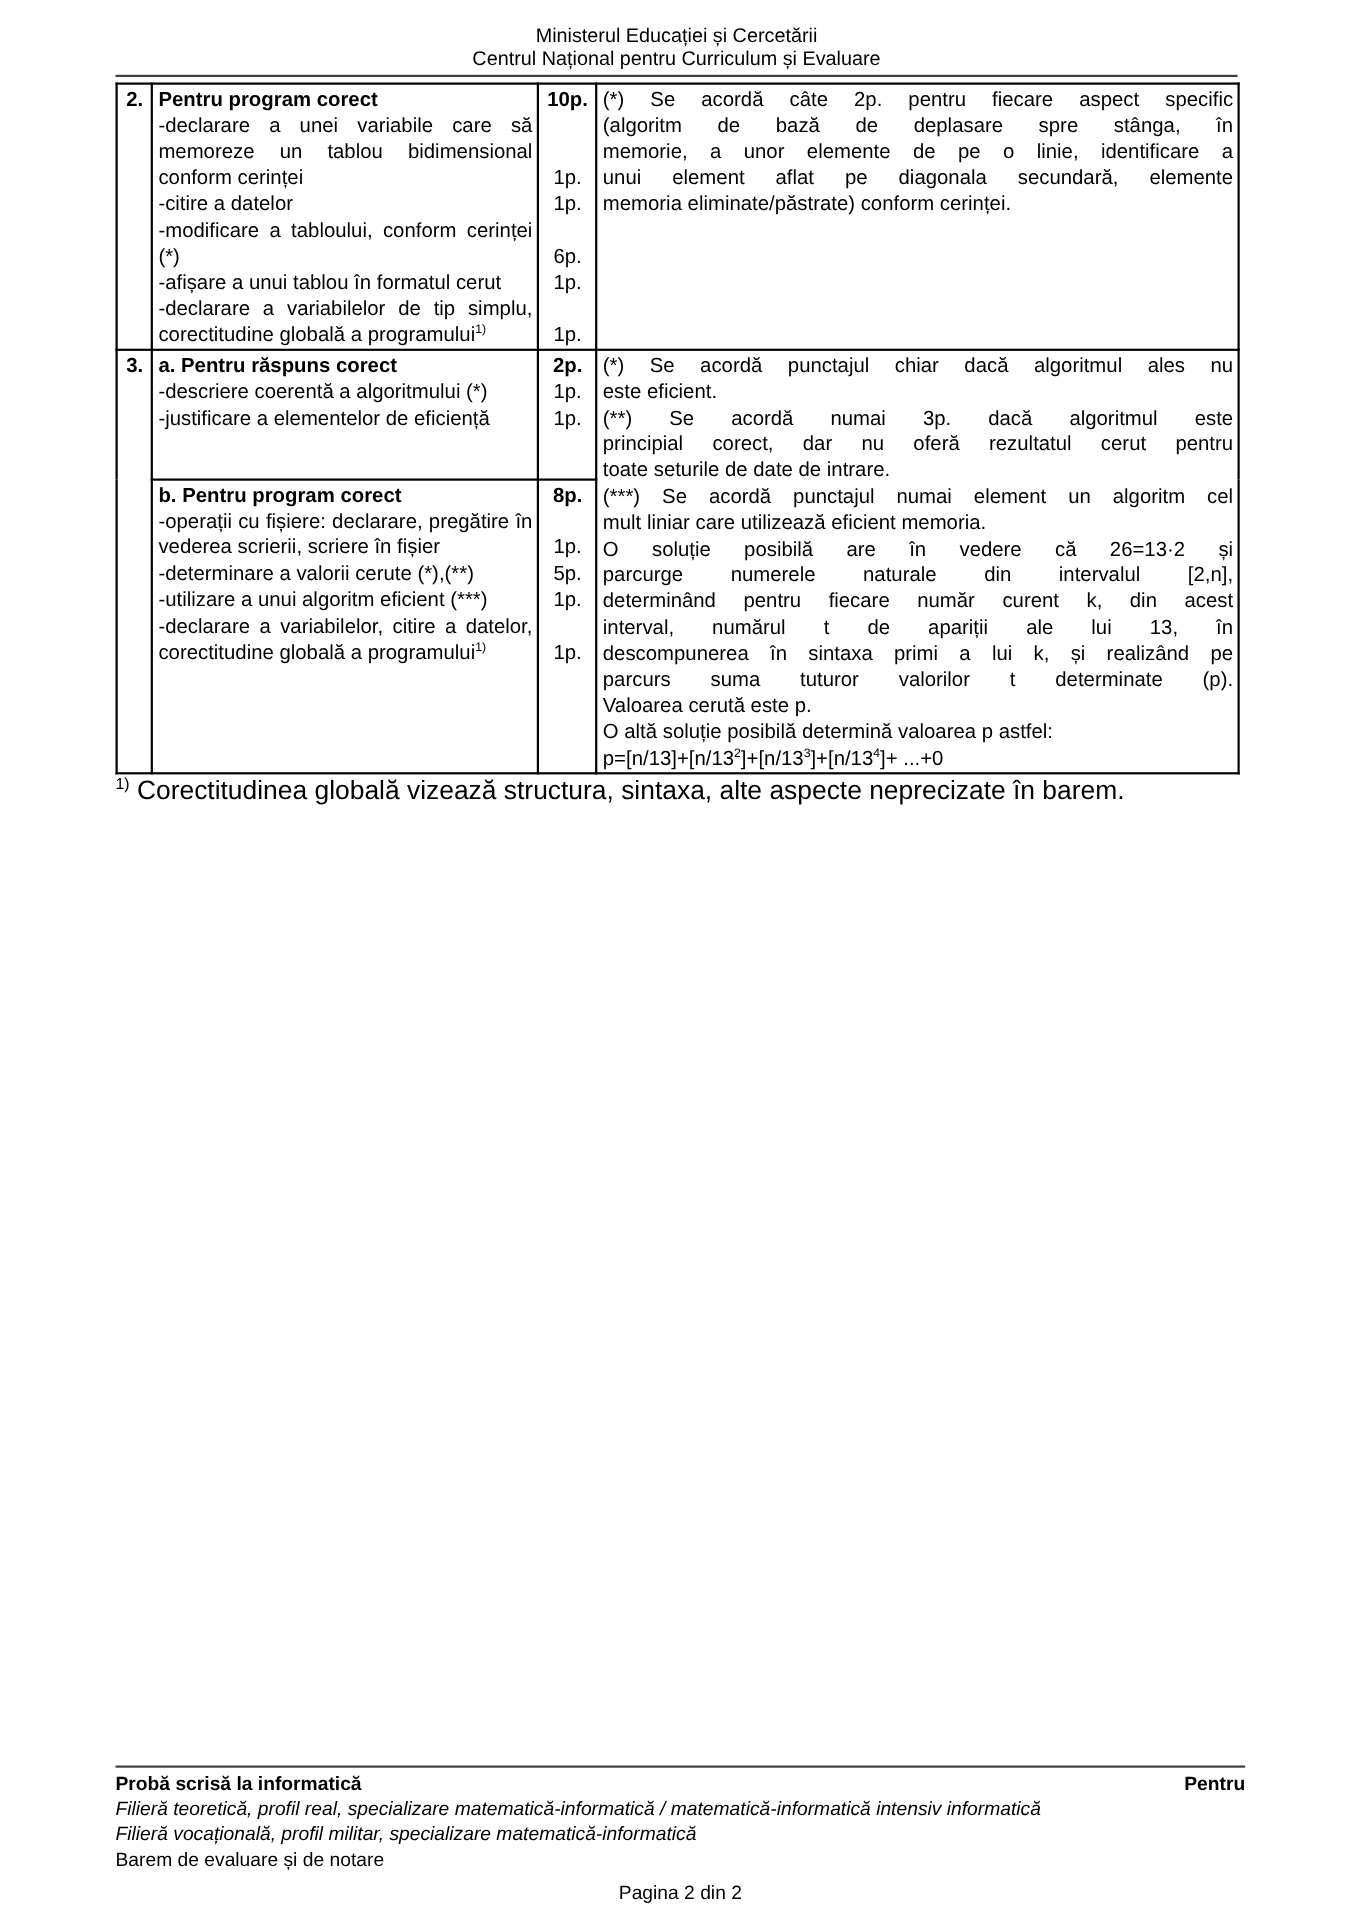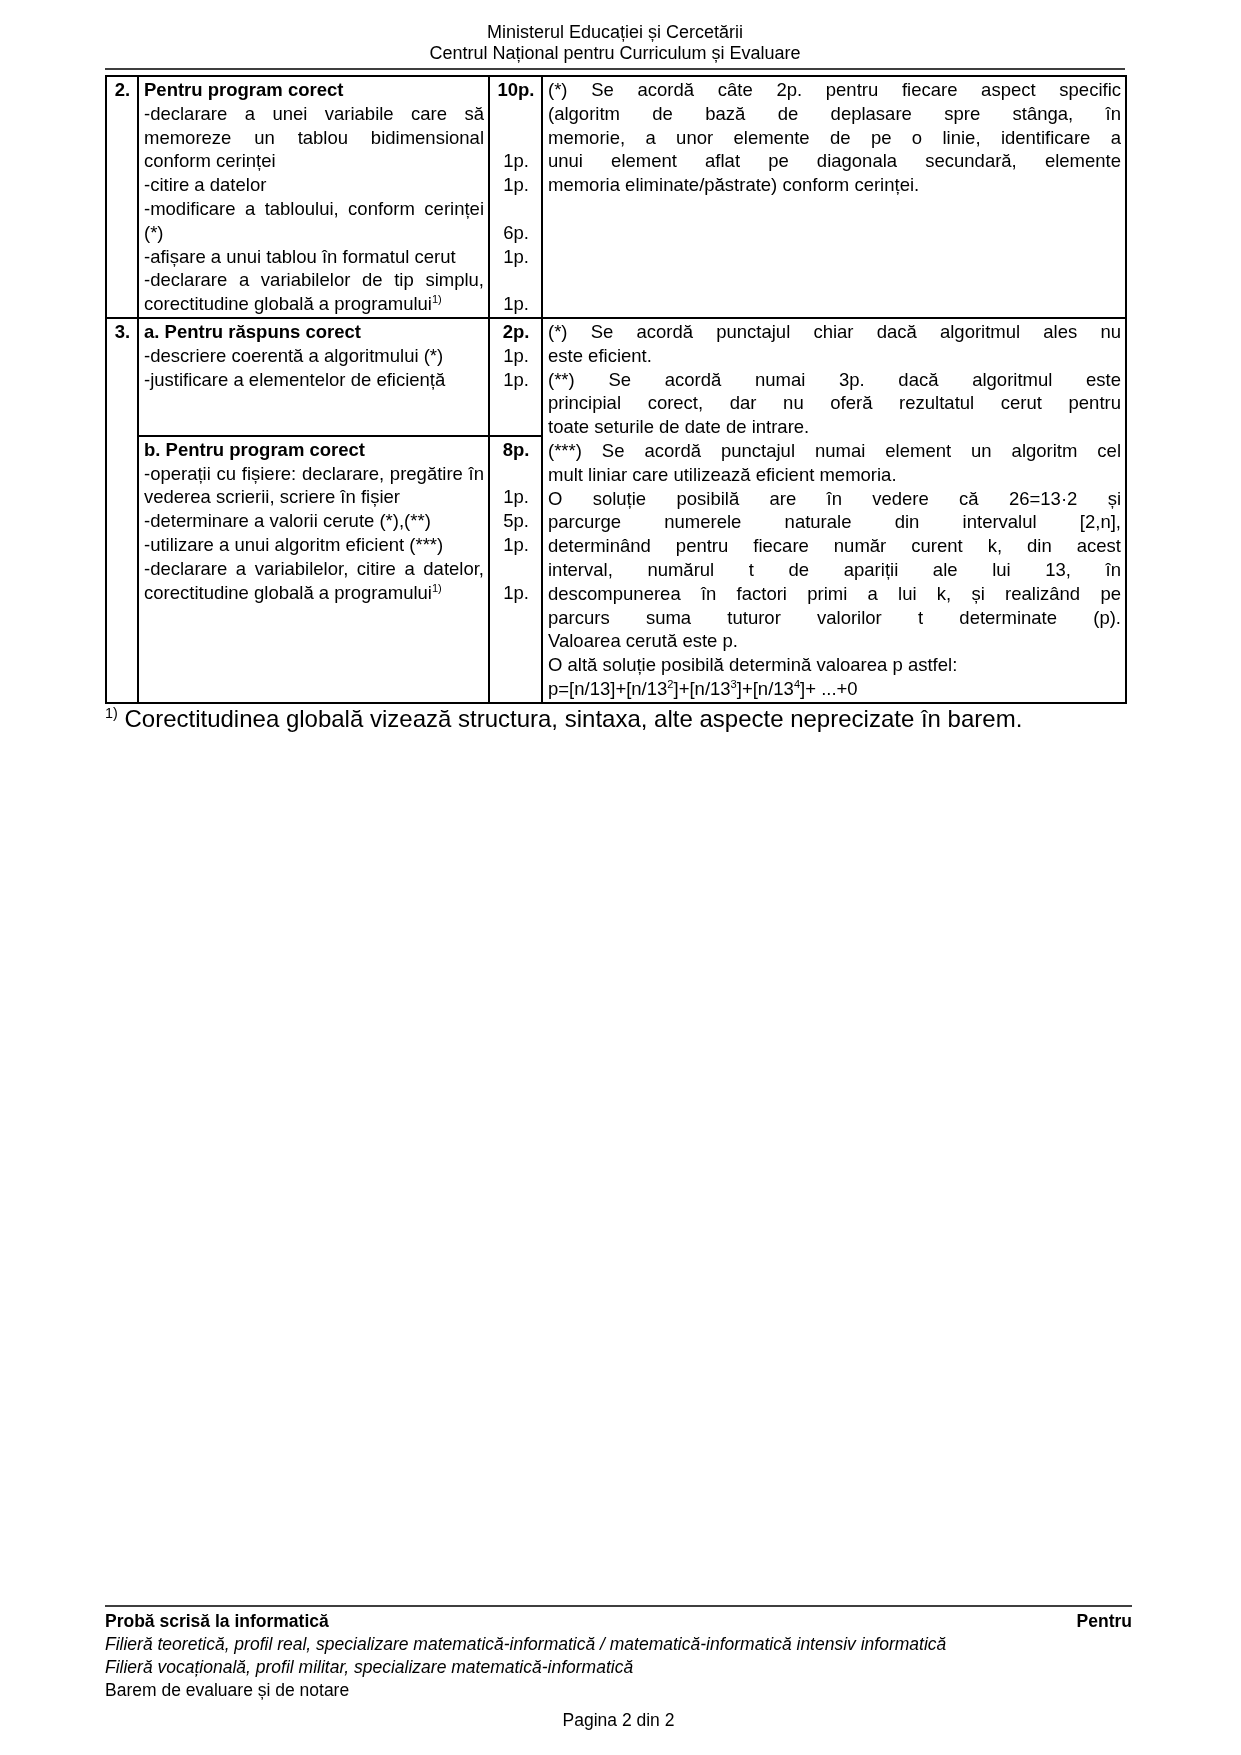--- a/index.html
+++ b/index.html
@@ -108,21 +108,21 @@
               <div class="ln">este eficient.</div>
               <div class="ln j">(**) Se acordă numai 3p. dacă algoritmul este</div>
               <div class="ln j">principial corect, dar nu oferă rezultatul cerut pentru</div>
               <div class="ln">toate seturile de date de intrare.</div>
               <div class="ln j">(***) Se acordă punctajul numai element un algoritm cel</div>
               <div class="ln">mult liniar care utilizează eficient memoria.</div>
               <div class="ln j">O soluție posibilă are în vedere că 26=13·2 și</div>
               <div class="ln j">parcurge numerele naturale din intervalul [2,n],</div>
               <div class="ln j">determinând pentru fiecare număr curent k, din acest</div>
               <div class="ln j">interval, numărul t de apariții ale lui 13, în</div>
-              <div class="ln j">descompunerea în factori primi a lui k, și realizând pe</div>
+              <div class="ln j">descompunerea în sintaxa primi a lui k, și realizând pe</div>
               <div class="ln j">parcurs suma tuturor valorilor t determinate (p).</div>
               <div class="ln">Valoarea cerută este p.</div>
               <div class="ln">O altă soluție posibilă determină valoarea p astfel:</div>
               <div class="ln"><span>p=[n/13]+[n/13</span><sup>2</sup><span>]+[n/13</span><sup>3</sup><span>]+[n/13</span><sup>4</sup><span>]+ ...+0</span></div>
             </td>
           </tr>
           <tr>
             <td class="desc">
               <div class="ln b">b. Pentru program corect</div>
               <div class="ln j">-operații cu fișiere: declarare, pregătire în</div>

